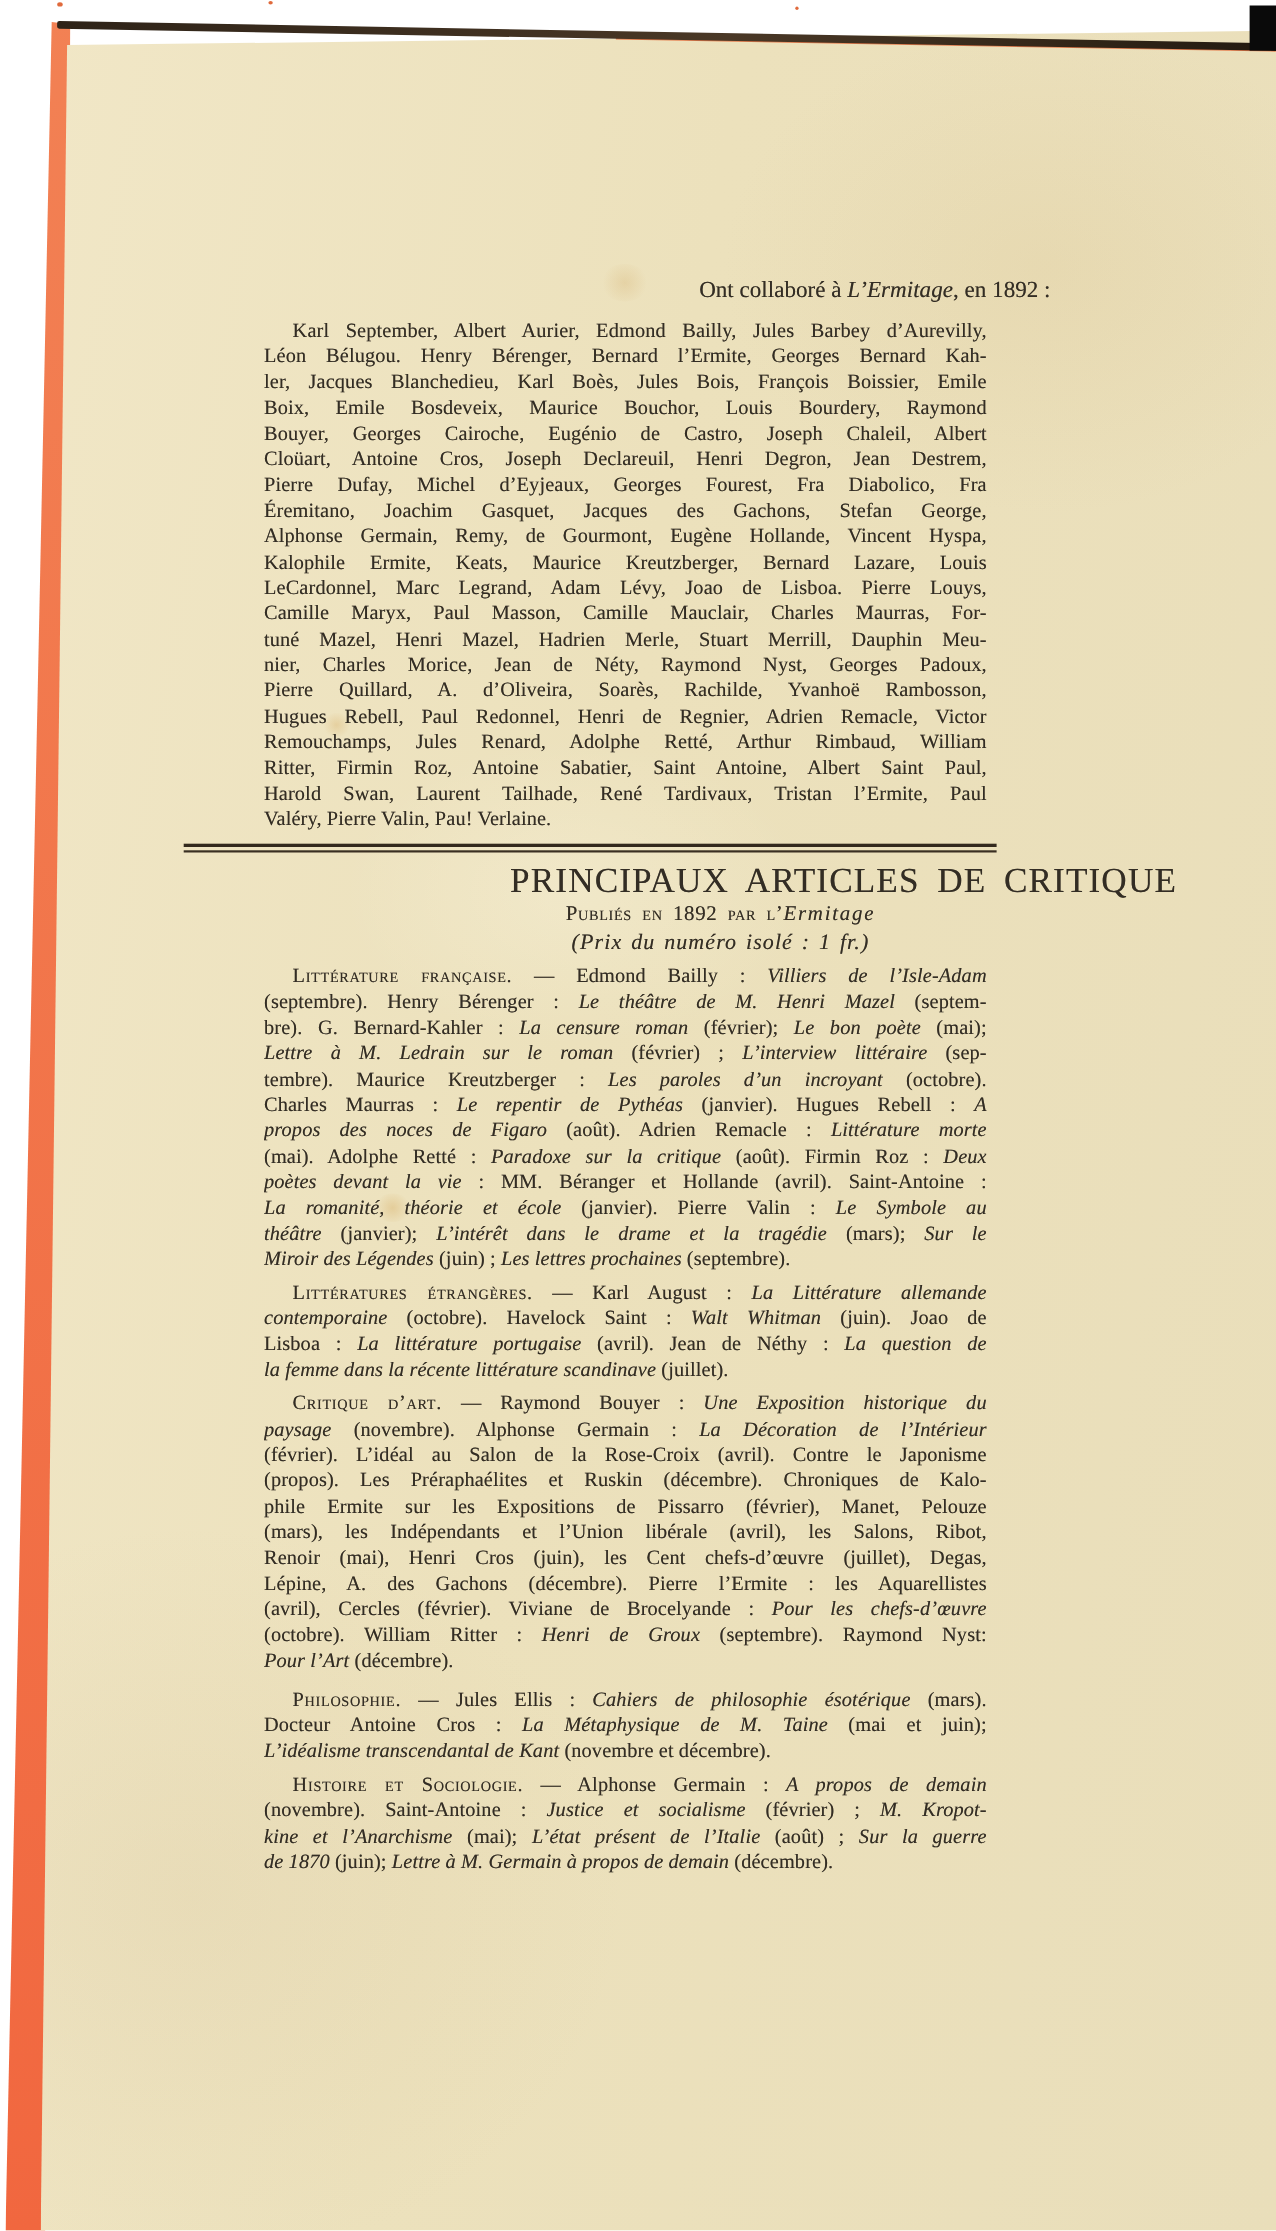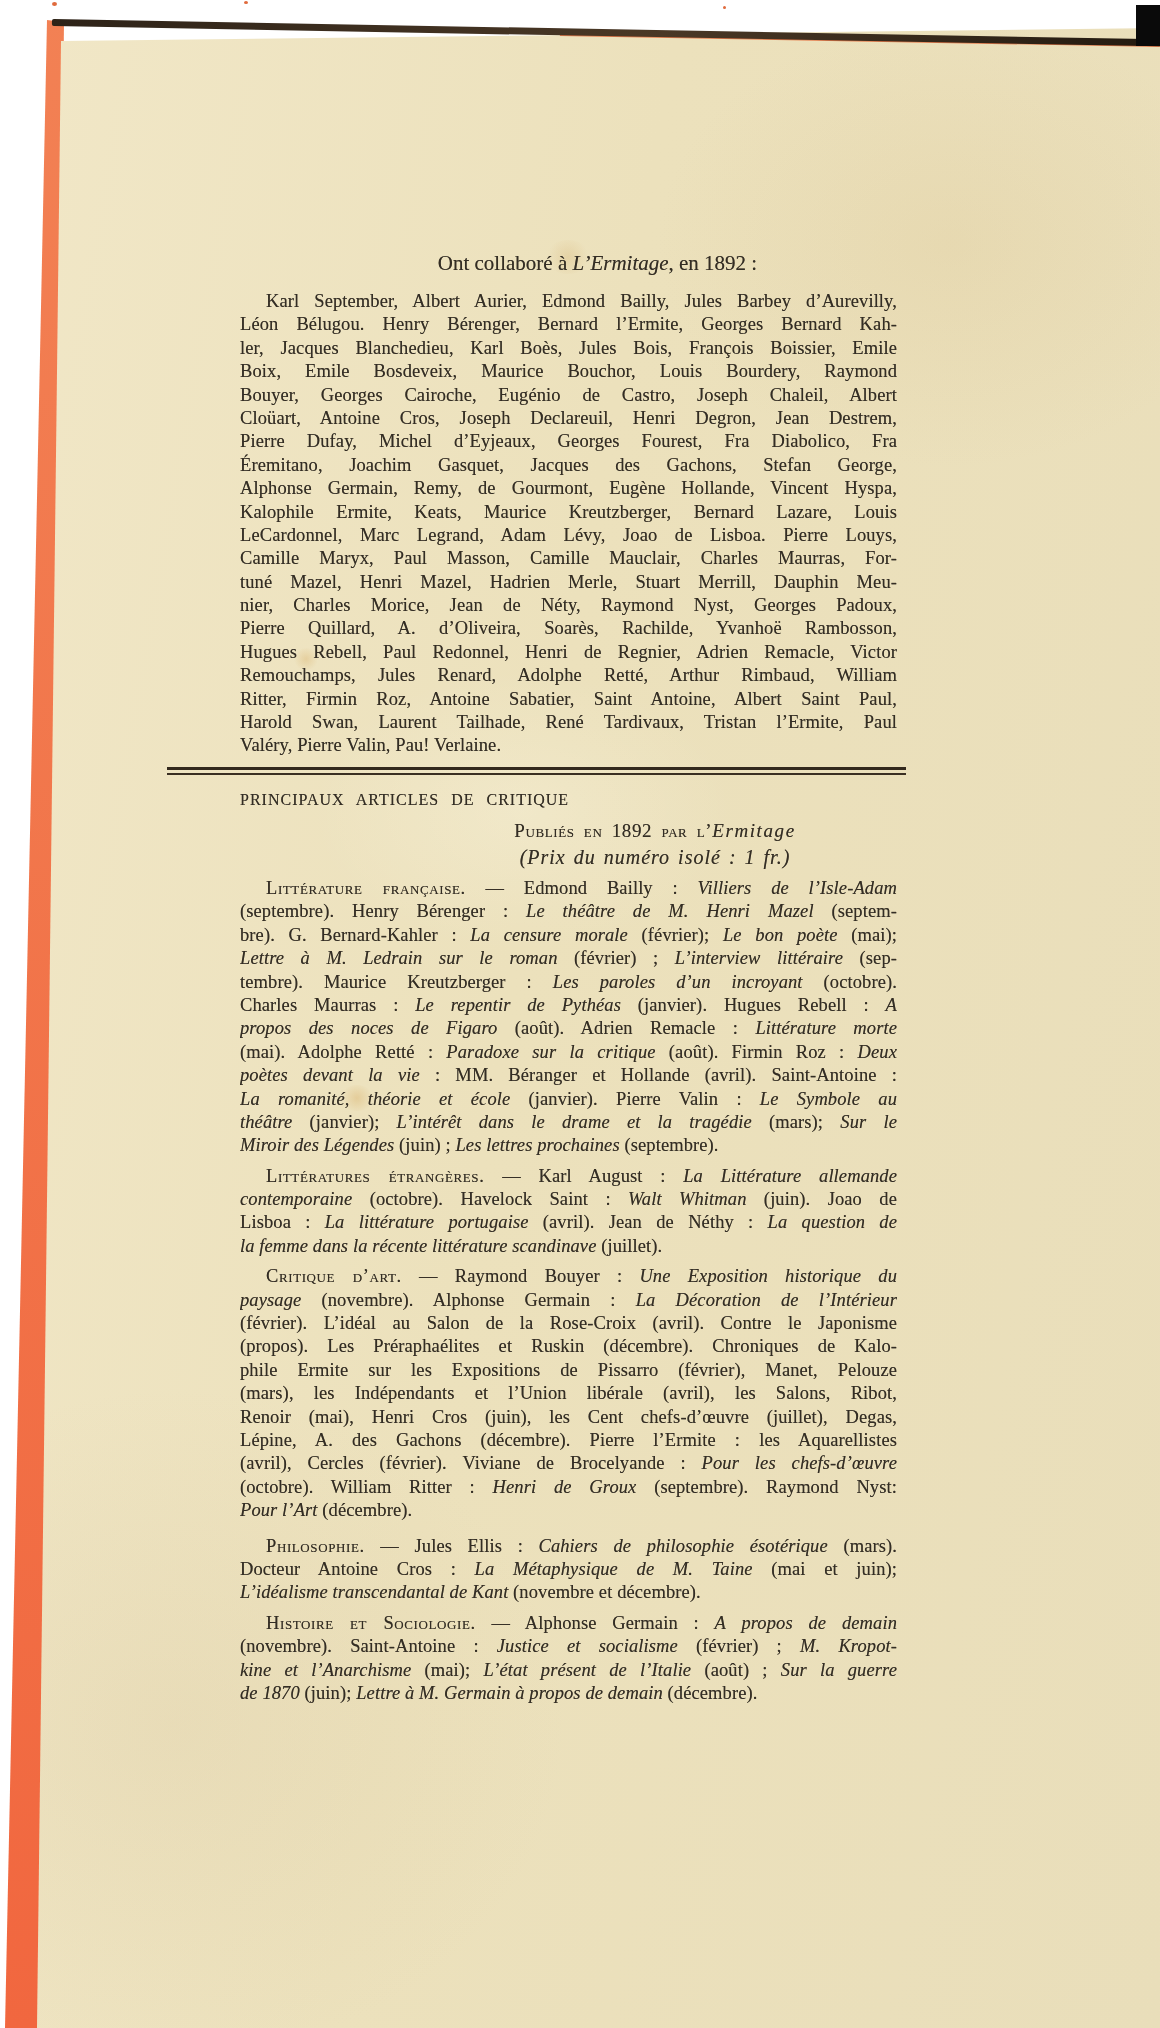--- a/index.html
+++ b/index.html
@@ -40,42 +40,42 @@
   .speck.s3{left:723px;top:6px;width:3px;height:3px;}
   .stain{position:absolute;border-radius:50%;pointer-events:none;}
   .stain.a{left:340px;top:1085px;width:34px;height:26px;background:radial-gradient(circle,rgba(205,150,60,.28),transparent 70%);}
   .stain.b{left:545px;top:240px;width:46px;height:34px;background:radial-gradient(circle,rgba(200,150,70,.2),transparent 70%);}
   .stain.c{left:293px;top:648px;width:26px;height:22px;background:radial-gradient(circle,rgba(205,150,60,.25),transparent 70%);}
 
   
   .content{position:absolute;inset:0;text-shadow:0 0 .4px rgba(51,45,36,.55);}
   .collab-title{
     position:absolute;left:240px;top:251px;width:715px;
-    font-size:21px;line-height:24px;text-align:center;
+    font-size:21px;line-height:24px;text-align:right;
   }
   .collab-body{position:absolute;left:240px;top:290px;width:657px;font-size:18.5px;}
   .articles{position:absolute;left:240px;top:877px;width:657px;font-size:18.5px;}
   .line{
     height:23.4px;line-height:23.4px;overflow:hidden;
     text-align:justify;text-align-last:justify;letter-spacing:.1px;
   }
   .line.noj{text-align-last:left;}
   .line.ind{text-indent:26px;}
   .it{font-style:italic;}
   .sc{font-variant:small-caps;letter-spacing:.6px;}
   .articles .para{margin-bottom:7px;}
   .articles .para:nth-child(3){margin-bottom:12px;font-family:Liberation Serif, serif;}
 
   .double-rule{position:absolute;left:167px;top:767px;width:739px;}
   .double-rule .rl1{height:2.5px;background:#33291d;}
   .double-rule .rl2{height:1.5px;background:#3a2f22;margin-top:3.5px;}
 
   .sec-heading{
     position:absolute;left:240px;top:787px;width:830px;
-    font-size:16px;line-height:26px;text-align:left;
+    font-size:32px;line-height:26px;text-align:right;
     letter-spacing:1px;word-spacing:7px;
   }
   .sec-sub{
     position:absolute;left:240px;top:820px;width:830px;
     font-size:19px;line-height:22px;text-align:center;letter-spacing:1.6px;word-spacing:4px;
   }
   .sec-price{
     position:absolute;left:240px;top:846px;width:830px;
     font-size:20px;line-height:23px;text-align:center;font-style:italic;letter-spacing:1px;word-spacing:2px;
   }
@@ -127,21 +127,21 @@
     </div>
 
     <div class="sec-heading">PRINCIPAUX ARTICLES DE CRITIQUE</div>
     <div class="sec-sub"><span class="sc">Publiés en 1892 par l’</span><span class="it">Ermitage</span></div>
     <div class="sec-price">(Prix du numéro isolé : 1 fr.)</div>
 
     <div class="articles">
         <div class="para">
           <div class="line ind"><span class="sc">Littérature française.</span><span> — Edmond Bailly : </span><span class="it">Villiers de l’Isle-Adam</span></div>
           <div class="line"><span>(septembre). Henry Bérenger : </span><span class="it">Le théâtre de M. Henri Mazel</span><span> (septem-</span></div>
-          <div class="line"><span>bre). G. Bernard-Kahler : </span><span class="it">La censure morale</span><span> (février); </span><span class="it">Le bon poète</span><span> (mai);</span></div>
+          <div class="line"><span>bre). G. Bernard-Kahler : </span><span class="it">La censure roman</span><span> (février); </span><span class="it">Le bon poète</span><span> (mai);</span></div>
           <div class="line"><span class="it">Lettre à M. Ledrain sur le roman</span><span> (février) ; </span><span class="it">L’interview littéraire</span><span> (sep-</span></div>
           <div class="line"><span>tembre). Maurice Kreutzberger : </span><span class="it">Les paroles d’un incroyant</span><span> (octobre).</span></div>
           <div class="line"><span>Charles Maurras : </span><span class="it">Le repentir de Pythéas</span><span> (janvier). Hugues Rebell : </span><span class="it">A</span></div>
           <div class="line"><span class="it">propos des noces de Figaro</span><span> (août). Adrien Remacle : </span><span class="it">Littérature morte</span></div>
           <div class="line"><span>(mai). Adolphe Retté : </span><span class="it">Paradoxe sur la critique</span><span> (août). Firmin Roz : </span><span class="it">Deux</span></div>
           <div class="line"><span class="it">poètes devant la vie</span><span> : MM. Béranger et Hollande (avril). Saint-Antoine :</span></div>
           <div class="line"><span class="it">La romanité, théorie et école</span><span> (janvier). Pierre Valin : </span><span class="it">Le Symbole au</span></div>
           <div class="line"><span class="it">théâtre</span><span> (janvier); </span><span class="it">L’intérêt dans le drame et la tragédie</span><span> (mars); </span><span class="it">Sur le</span></div>
           <div class="line noj"><span class="it">Miroir des Légendes</span><span> (juin) ; </span><span class="it">Les lettres prochaines</span><span> (septembre).</span></div>
         </div>

